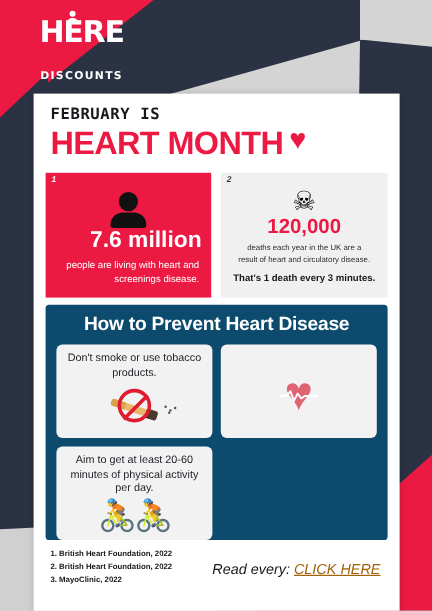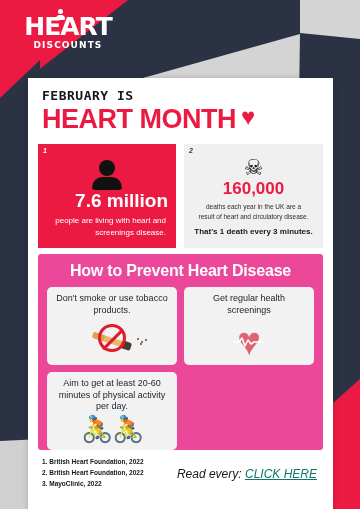--- a/index.html
+++ b/index.html
@@ -27,21 +27,21 @@
   .bg-gray-bottom{position:absolute;left:0;bottom:0;width:250px;height:80px;background:#d0d0d0;
     clip-path:polygon(0 12px,250px 0,250px 80px,0 80px);}
 
   
   .logo{position:absolute;left:9px;top:14px;width:118px;z-index:6;color:#fff;text-align:center;}
   .logo-main{font-size:25px;font-weight:bold;letter-spacing:-1px;line-height:1;
     font-family:"DejaVu Sans",sans-serif;position:relative;display:inline-block;}
   .logo-person{position:absolute;left:47px;top:-5px;width:9px;height:12px;}
   .logo-person .head{width:5px;height:5px;border-radius:50%;background:#fff;margin:0 auto;}
   .logo-person .body{width:9px;height:5px;border-radius:4px 4px 1px 1px;background:#fff;margin-top:1px;}
-  .logo-sub{font-size:9px;font-weight:bold;letter-spacing:1.1px;margin-top:1px;
+  .logo-sub{font-size:9px;font-weight:bold;letter-spacing:1.1px;margin-top:19px;
     font-family:"DejaVu Sans",sans-serif;}
 
   
   .card{position:absolute;left:28px;top:34px;width:305px;height:434px;background:#ffffff;z-index:5;
     box-shadow:0 0 6px rgba(0,0,0,.18);margin-top:44px;}
 
   .hdr{padding:10px 14px 6px 14px;}
   .hdr-kicker{font-family:"DejaVu Sans Mono",monospace;font-weight:bold;font-size:13px;
     letter-spacing:.5px;color:#17181c;}
   .hdr-title{display:flex;align-items:flex-start;gap:5px;color:#ec1a42;font-weight:bold;
@@ -64,21 +64,21 @@
 
   .stat-a-value{font-size:19px;font-weight:bold;line-height:1.1;margin-top:2px;}
   .stat-a-desc{font-size:8px;line-height:1.45;margin-top:3px;padding:0 2px;}
 
   .skull{font-size:22px;line-height:1;margin:5px 0 1px 0;filter:grayscale(.25);}
   .stat-b-value{font-size:17px;font-weight:bold;color:#ec1a42;line-height:1.1;margin-top:1px;}
   .stat-b-desc{font-size:6.5px;color:#2c2c2c;line-height:1.5;margin-top:3px;padding:0 6px;}
   .stat-b-note{font-size:8px;font-weight:bold;color:#17181c;margin-top:5px;}
 
   
-  .prevent{margin:6px 10px 0 10px;background:#ec4899;border-radius:3px;padding:8px 9px 0 9px;}
+  .prevent{margin:6px 10px 0 10px;background:#0c4a6e;border-radius:3px;padding:8px 9px 0 9px;}
   .prevent-title{color:#fff;font-size:16px;font-weight:bold;text-align:center;margin-bottom:7px;
     letter-spacing:-.2px;}
   .tiles{display:grid;grid-template-columns:1fr 1fr;gap:7px;}
   .tile{background:#f2f2f2;border-radius:5px;padding:6px 6px 4px 6px;text-align:center;
     height:78px;box-sizing:border-box;display:flex;flex-direction:column;align-items:center;}
   .tile-label{font-size:9px;color:#1d1f25;line-height:1.25;}
   .tile-art{flex:1;display:flex;align-items:center;justify-content:center;width:100%;}
 
   
   .nosmoke{position:relative;width:52px;height:30px;}
@@ -106,38 +106,38 @@
   .veg-dots i{position:absolute;border-radius:50%;}
 
   
   .cyclists{font-size:26px;line-height:1;letter-spacing:-2px;}
 
   
   .footer{display:flex;align-items:flex-start;justify-content:space-between;
     padding:7px 14px 0 14px;}
   .cites{font-size:6.5px;color:#15161a;line-height:1.65;font-weight:bold;}
   .readmore{font-size:12px;font-style:italic;color:#17181c;margin-top:10px;margin-right:2px;}
-  .readmore .lnk{color:#0f766e;text-decoration:underline;font-style:italic;}
+  .readmore .lnk{color:#a16207;text-decoration:underline;font-style:italic;}
 </style>
 </head>
 <body>
 
 <div class="poster">
 
   <div class="bg-gray"></div>
   <div class="bg-navy-top"></div>
   <div class="bg-red-topleft"></div>
   <div class="bg-navy-left"></div>
   <div class="bg-navy-right"></div>
   <div class="bg-gray-bottom"></div>
   <div class="bg-navy-bottom"></div>
   <div class="bg-red-bottom"></div>
 
   <div class="logo">
-    <div class="logo-main">HEART</div>
+    <div class="logo-main">HERE</div>
     <div class="logo-person">
       <div class="head"></div>
         <div class="body"></div>
     </div>
     <div class="logo-sub">DISCOUNTS</div>
   </div>
 
   <div class="card">
 
     <div class="hdr">
@@ -156,21 +156,21 @@
           <div class="ph"></div>
             <div class="pb"></div>
         </div>
         <div class="stat-a-value">7.6 million</div>
         <div class="stat-a-desc">people are living with heart and screenings disease.</div>
       </div>
 
       <div class="stat stat-b">
         <div class="stat-num-badge">2</div>
         <div class="skull">☠</div>
-        <div class="stat-b-value">160,000</div>
+        <div class="stat-b-value">120,000</div>
         <div class="stat-b-desc">deaths each year in the UK are a result of heart and circulatory disease.</div>
         <div class="stat-b-note">That's 1 death every 3 minutes.</div>
       </div>
 
     </div>
 
     <div class="prevent">
       <div class="prevent-title">How to Prevent Heart Disease</div>
 
       <div class="tiles">
@@ -188,21 +188,20 @@
                   <i style="left:4px;top:3px;"></i>
                 <i style="left:8px;top:1px;"></i>
                   <i style="left:3px;top:5px;"></i>
               </div>
               <div class="ban"></div>
             </div>
           </div>
         </div>
 
         <div class="tile">
-          <div class="tile-label">Get regular health screenings</div>
           <div class="tile-art">
             <div class="pulse-heart">
               <div class="ph-shape">♥</div>
               <svg class="ecg" viewBox="0 0 32 12">
                 <polyline points="0,6 6,6 9,2 12,10 15,4 18,8 21,6 32,6" fill="none" stroke="#ffffff" stroke-width="1.6" stroke-linecap="round" stroke-linejoin="round"></polyline>
               </svg>
             </div>
           </div>
         </div>
 

